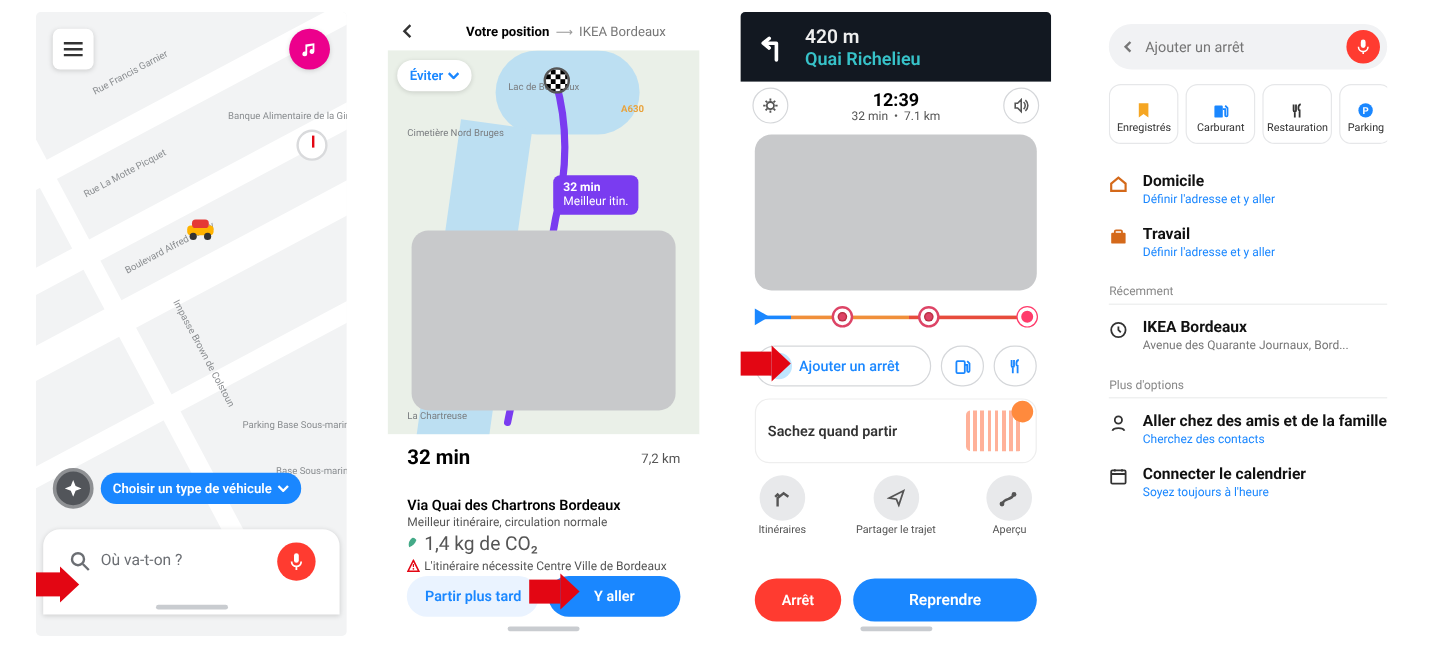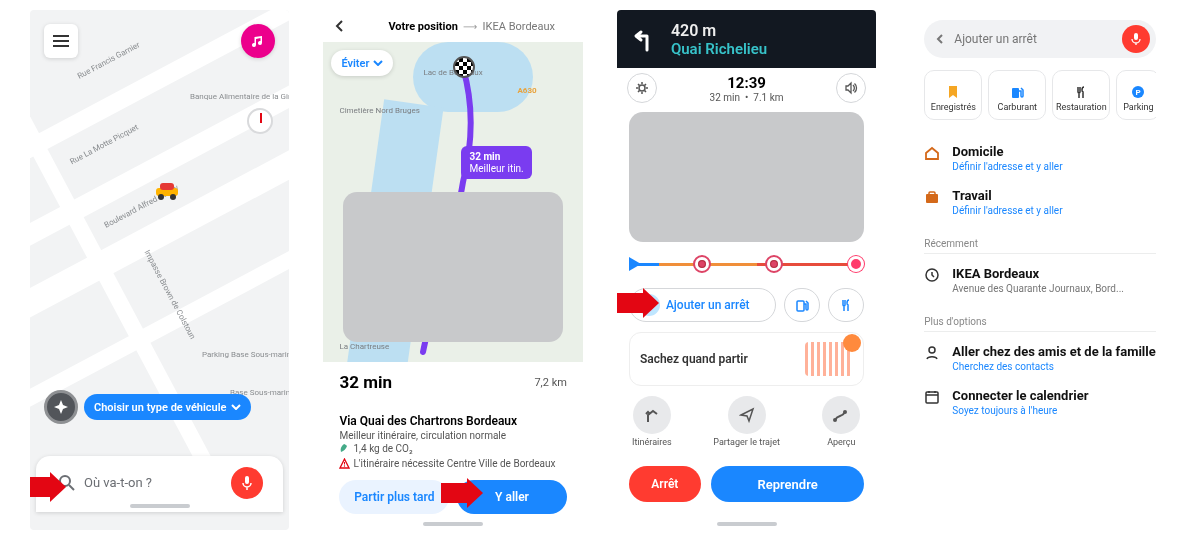--- a/index.html
+++ b/index.html
@@ -24,21 +24,21 @@
   .p1-map { position:absolute; inset:0; background:#f2f3f4; }
   .p1-road { position:absolute; background:#fff; transform-origin:center; }
   .p1-label { position:absolute; font-size:8px; color:#8a8d90; white-space:nowrap; }
   .p1-menu { top:14px; left:14px; width:34px; height:34px; background:#fff; border-radius:6px; }
   .p1-music { top:14px; right:14px; width:34px; height:34px; background:#ec008c; border-radius:50%; }
   .p1-compass { top:98px; right:16px; width:26px; height:26px; border:2px solid #d9dadc; border-radius:50%; background:#fff; }
   .p1-compass::after { content:""; width:2px; height:10px; background:#e30613; position:absolute; top:3px; left:11px; }
   .p1-car { top:170px; left:124px; }
   .p1-recenter { bottom:106px; left:14px; width:34px; height:34px; border-radius:50%; background:#52555a; border:3px solid #8e9093; }
   .p1-vehicle { bottom:110px; left:54px; height:26px; background:#1a87ff; color:#fff; font-size:11px; font-weight:600; padding:0 10px; gap:4px; }
-  .p1-search { position:absolute; bottom:18px; left:6px; right:6px; height:56px; background:#fff; border-radius:14px 14px 0 0; }
+  .p1-search { position:absolute; bottom:18px; left:6px; right:6px; height:71px; background:#fff; border-radius:14px 14px 0 0; }
   .p1-search-inner { position:absolute; left:10px; right:10px; top:8px; height:38px; }
   .p1-search-icon { position:absolute; left:12px; top:10px; color:#6b6e73; }
   .p1-search-text { position:absolute; left:38px; top:11px; font-size:13px; color:#6b6e73; }
   .p1-mic { position:absolute; right:10px; top:3px; width:32px; height:32px; border-radius:50%; background:#ff3b30; }
   .p1-handle { position:absolute; bottom:4px; left:50%; transform:translateX(-50%); width:60px; height:4px; background:#c9ccd0; border-radius:4px; }
 
   
   .p2-head { height:32px; padding:0 10px; font-size:11px; gap:23px; }
   .p2-head .dest { color:#777; }
   .p2-map { position:absolute; top:32px; left:0; right:0; bottom:168px; background:#eaf0e8; overflow:hidden; }
@@ -48,21 +48,21 @@
   .p2-badge { position:absolute; top:104px; left:138px; background:#7a3cf0; color:#fff; font-size:10px; padding:5px 8px; border-radius:6px; line-height:1.15; }
   .p2-grey { position:absolute; top:150px; left:20px; right:20px; height:150px; background:#c8c9cb; border-radius:14px; }
   .p2-flag { position:absolute; top:14px; left:130px; width:22px; height:22px; border-radius:50%; border:2px solid #555;
              background:repeating-conic-gradient(#000 0 25%, #fff 0 50%) 0 0/8px 8px; }
   .p2-maplab { position:absolute; font-size:8px; color:#7a7d80; }
   .p2-panel { position:absolute; left:0; right:0; bottom:0; height:168px; background:#fff; padding:10px 16px 0; }
   .p2-time { font-size:17px; font-weight:700; }
   .p2-dist { font-size:11px; color:#555; }
   .p2-via  { font-size:12px; font-weight:600; margin-top:22px; }
   .p2-sub  { font-size:10px; color:#555; margin-top:2px; }
-  .p2-co2  { font-size:10px; color:#555; margin-top:2px; }
+  .p2-co2  { font-size:16px; color:#555; margin-top:2px; }
   .p2-warn { font-size:10px; color:#555; margin-top:4px; }
   .p2-warn svg { display:inline; vertical-align:-2px; margin-right:3px; }
   .p2-btns { position:absolute; bottom:16px; left:16px; right:16px; display:flex; gap:8px; }
   .p2-btn  { flex:1; height:34px; border-radius:18px; font-size:12px; font-weight:600; }
   .p2-btn.later { background:#eaf3ff; color:#1a87ff; }
   .p2-btn.go    { background:#1a87ff; color:#fff; }
   .p2-handle { position:absolute; bottom:4px; left:50%; transform:translateX(-50%); width:60px; height:4px; background:#c9ccd0; border-radius:4px; }
 
   
   .p3-nav { height:58px; background:#121821; color:#fff; padding:6px 10px; gap:10px; }
@@ -82,21 +82,21 @@
   .p3-addstop { margin:10px 12px 0; gap:8px; }
   .p3-addstop .mainpill { flex:1; height:34px; border:1px solid #d5d7da; border-radius:18px; gap:6px; font-size:12px; color:#1a87ff; font-weight:500; padding-left:4px;}
   .p3-addstop .iconpill { width:36px; height:34px; border:1px solid #d5d7da; border-radius:18px; }
   .p3-addstop .dot { width:22px;height:22px;border-radius:50%;background:#bfe6ff; margin-left:4px;}
   .p3-know { margin:10px 12px 0; height:54px; border:1px solid #eee; border-radius:12px; padding:8px 10px; font-size:12px; font-weight:600; color:#333; justify-content:space-between; }
   .p3-know .graph { width:48px; height:34px; background:repeating-linear-gradient(to right,#ffb199 0 3px, transparent 3px 6px); border-radius:4px; position:relative;}
   .p3-know .badge { position:absolute; top:-8px; right:-8px; width:18px;height:18px;border-radius:50%;background:#ff8a3d;}
   .p3-actions { margin:10px 0 0; justify-content:space-between; }
   .p3-action { width:70px; text-align:center; font-size:9px; color:#555; }
   .p3-action .circ { width:38px;height:38px;border-radius:50%;background:#e8e9eb;margin:0 auto 3px; }
-  .p3-bottom { position:absolute; bottom:28px; left:12px; right:12px; display:flex; gap:10px; }
+  .p3-bottom { position:absolute; bottom:12px; left:12px; right:12px; display:flex; gap:10px; }
   .p3-bottom .stop { width:72px; height:36px; border-radius:20px; background:#ff3b30; color:#fff; font-size:12px; font-weight:600; }
   .p3-bottom .resume { flex:1; height:36px; border-radius:20px; background:#1a87ff; color:#fff; font-size:13px; font-weight:600; }
   .p3-handle { position:absolute; bottom:4px; left:50%; transform:translateX(-50%); width:60px; height:4px; background:#c9ccd0; border-radius:4px; }
 
   
   .p4 { padding:10px 14px 0; }
   .p4-search { height:38px; background:#f1f2f4; border-radius:20px; padding:0 6px 0 10px; gap:8px; }
   .p4-search input { flex:1; border:none; background:transparent; font-size:12px; color:#777; outline:none; }
   .p4-search .mic { width:28px;height:28px;border-radius:50%;background:#ff3b30; }
   .p4-cats { margin-top:12px; display:flex; gap:6px; overflow:hidden; }

